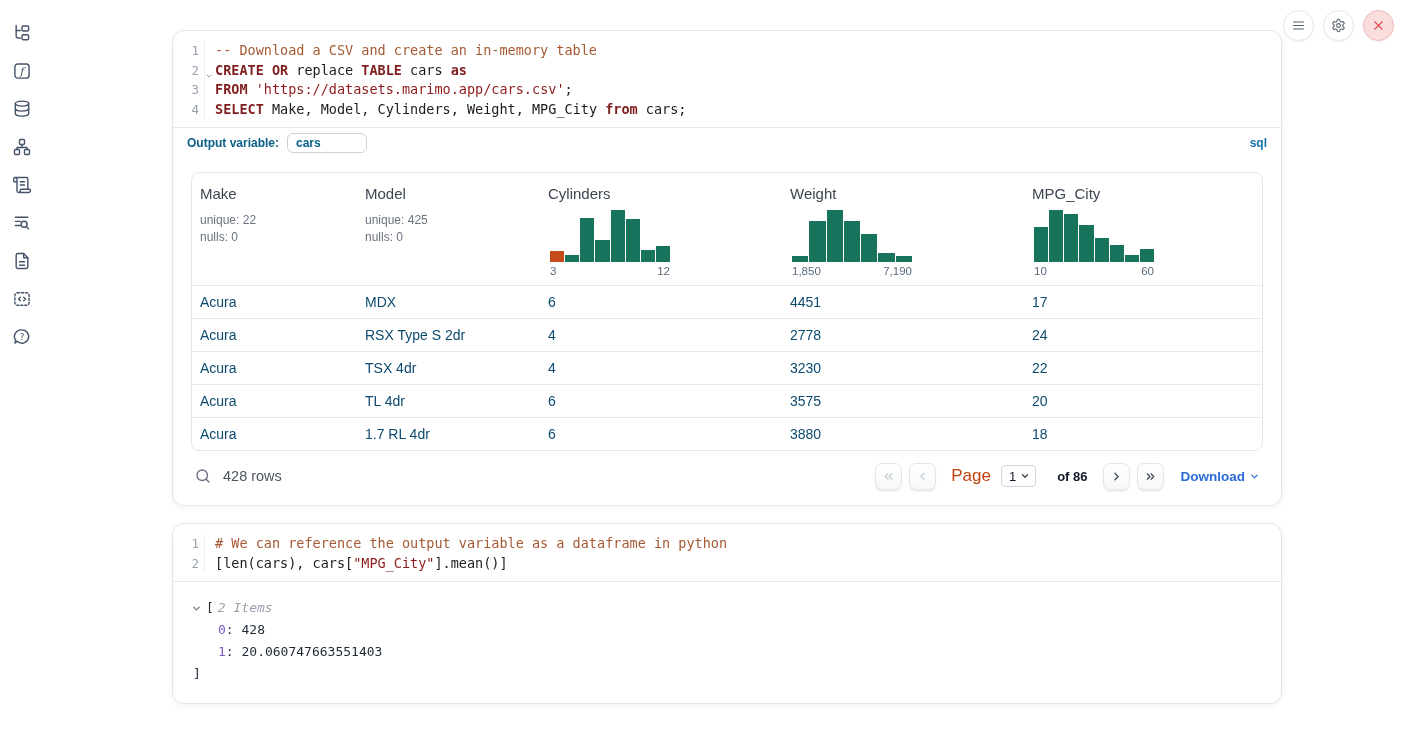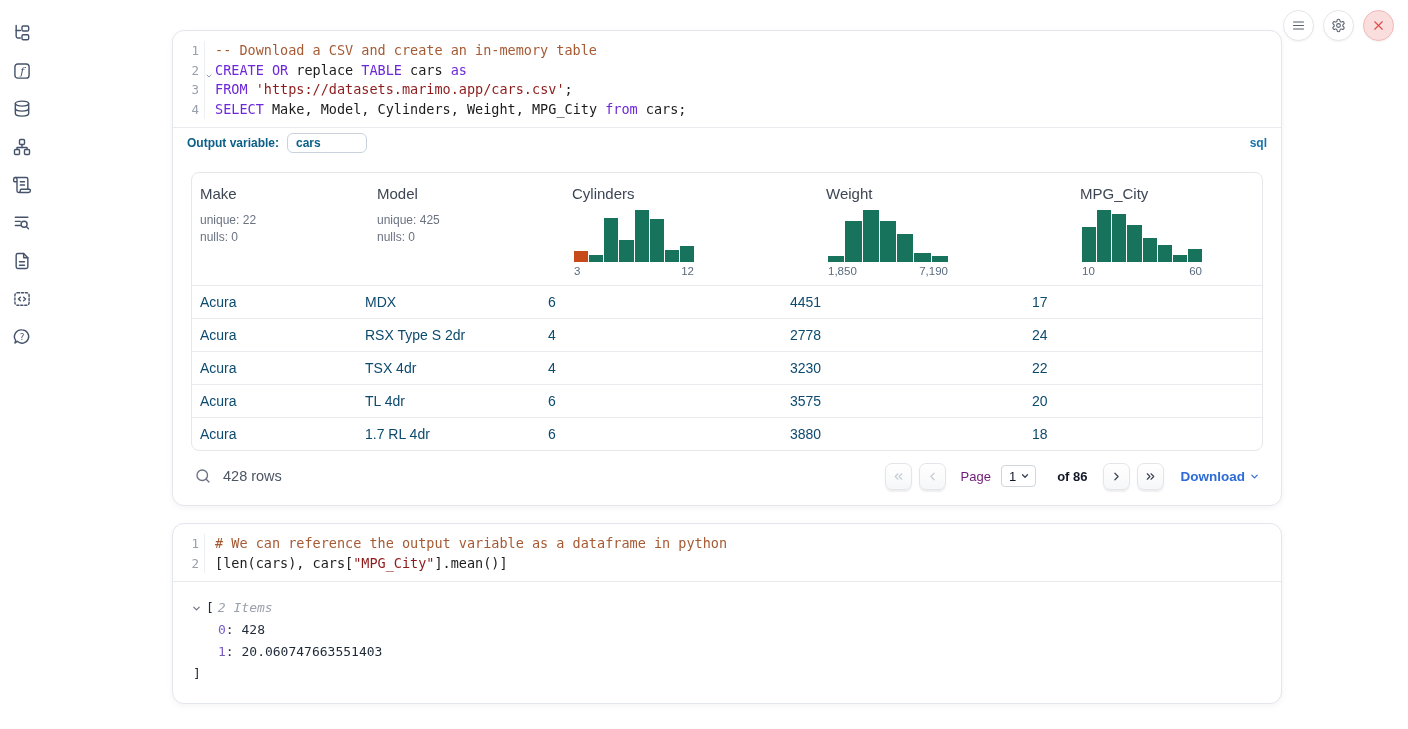--- a/index.html
+++ b/index.html
@@ -30,37 +30,37 @@
 
   
   .code-area { padding:10px 0 8px; font-family:"DejaVu Sans Mono", monospace;
     font-size:13.5px; line-height:19.5px; color:#1c1c1c; }
   .code-line { display:flex; }
   .gutter { width:32px; flex:none; text-align:right; color:#98a0ab; font-size:12.5px;
     padding-right:5px; border-right:1px solid #edeff2; position:relative; }
   .fold-caret { position:absolute; right:-9px; top:5px; color:#9aa2ad; }
   .code-text { padding-left:10px; white-space:pre; }
   .tok-comment { color:#A65A33; }
-  .tok-keyword { color:#6d28d9; }
+  .tok-keyword { color:#7f1d1d;font-weight:bold; }
   .tok-string  { color:#8E1B1B; }
   .tok-plain   { color:#1c1c1c; }
 
   
   .outvar { display:flex; align-items:center; height:30px; border-top:1px solid #e8eaee;
     padding:0 14px; gap:8px; }
   .outvar-label { color:#0B6088; font-weight:bold; font-size:12px; }
   .outvar-input { width:80px; height:20px; border:1px solid #c9d2dc; border-radius:6px;
     padding:0 8px; font:bold 12px "Liberation Sans", sans-serif; color:#0B6088; }
   .lang-badge { margin-left:auto; color:#1574AB; font-weight:bold; font-size:12px; }
 
   
   .table-section { padding:15px 18px 12px; }
   .table-card { border:1px solid #e5e7eb; border-radius:8px; overflow:hidden; }
   .thead, .trow { display:grid; grid-template-columns:165px 183px 242px 242px 1fr; }
-  .thead { padding-top:12px;gap:12px; }
+  .thead { padding-top:12px; }
   .th { padding:0 8px 8px; }
   .th-label { font-size:15px; color:#3d4654; }
   .th-stats { margin-top:10px; font-size:12px; color:#6b7280; line-height:16.5px; }
   .hist { width:120px; margin-top:8px; margin-left:2px; }
   .hist-bars { display:flex; align-items:flex-end; gap:1px; height:52px; }
   .hist-bar { flex:1; }
   .hist-axis { display:flex; justify-content:space-between; font-size:11.5px;
     color:#5b6b7e; margin-top:3px; }
   .trow { height:33px; align-items:center; border-top:1px solid #e8eaee;
     font-size:14px; color:#0c4a6e; }
@@ -70,21 +70,21 @@
   .table-footer { display:flex; align-items:center; margin-top:8px; height:34px; padding:0 3px; }
   .tf-left { display:flex; align-items:center; gap:11px; color:#6b7280; }
   .tf-rowcount { font-size:14.5px; color:#4b5563; }
   .tf-right { margin-left:auto; display:flex; align-items:center; gap:7px; }
   .pg-btn { width:27px; height:27px; border:1px solid #e2e5e9; border-radius:7px;
     background:linear-gradient(#ffffff,#f6f7f8); display:flex; align-items:center;
     justify-content:center; box-shadow:0 1.5px 1.5px rgba(0,0,0,.07); cursor:pointer; }
   .pg-btn svg { width:13px; height:13px; }
   .pg-disabled { color:#c4ccd4; }
   .pg-enabled { color:#3c4554; }
-  .pg-label { font-size:13px; color:#701a75; margin:0 3px 0 8px; }
+  .pg-label { font-size:17px; color:#c2410c; margin:0 3px 0 8px; }
   .pg-select { display:flex; align-items:center; gap:4px; border:1px solid #cfd6dd;
     border-radius:4px; height:22px; padding:0 5px 0 7px; font-size:13px; color:#111827;
     cursor:pointer; }
   .pg-select svg { width:10px; height:10px; color:#374151; }
   .pg-total { font-size:13px; color:#111827; margin:0 8px 0 14px;font-weight:bold; }
   .download { display:flex; align-items:center; gap:4px; margin-left:10px;
     color:#2D6BD8; font-size:13.5px; font-weight:bold; cursor:pointer; }
   .download svg { width:11px; height:11px; }
 
   

